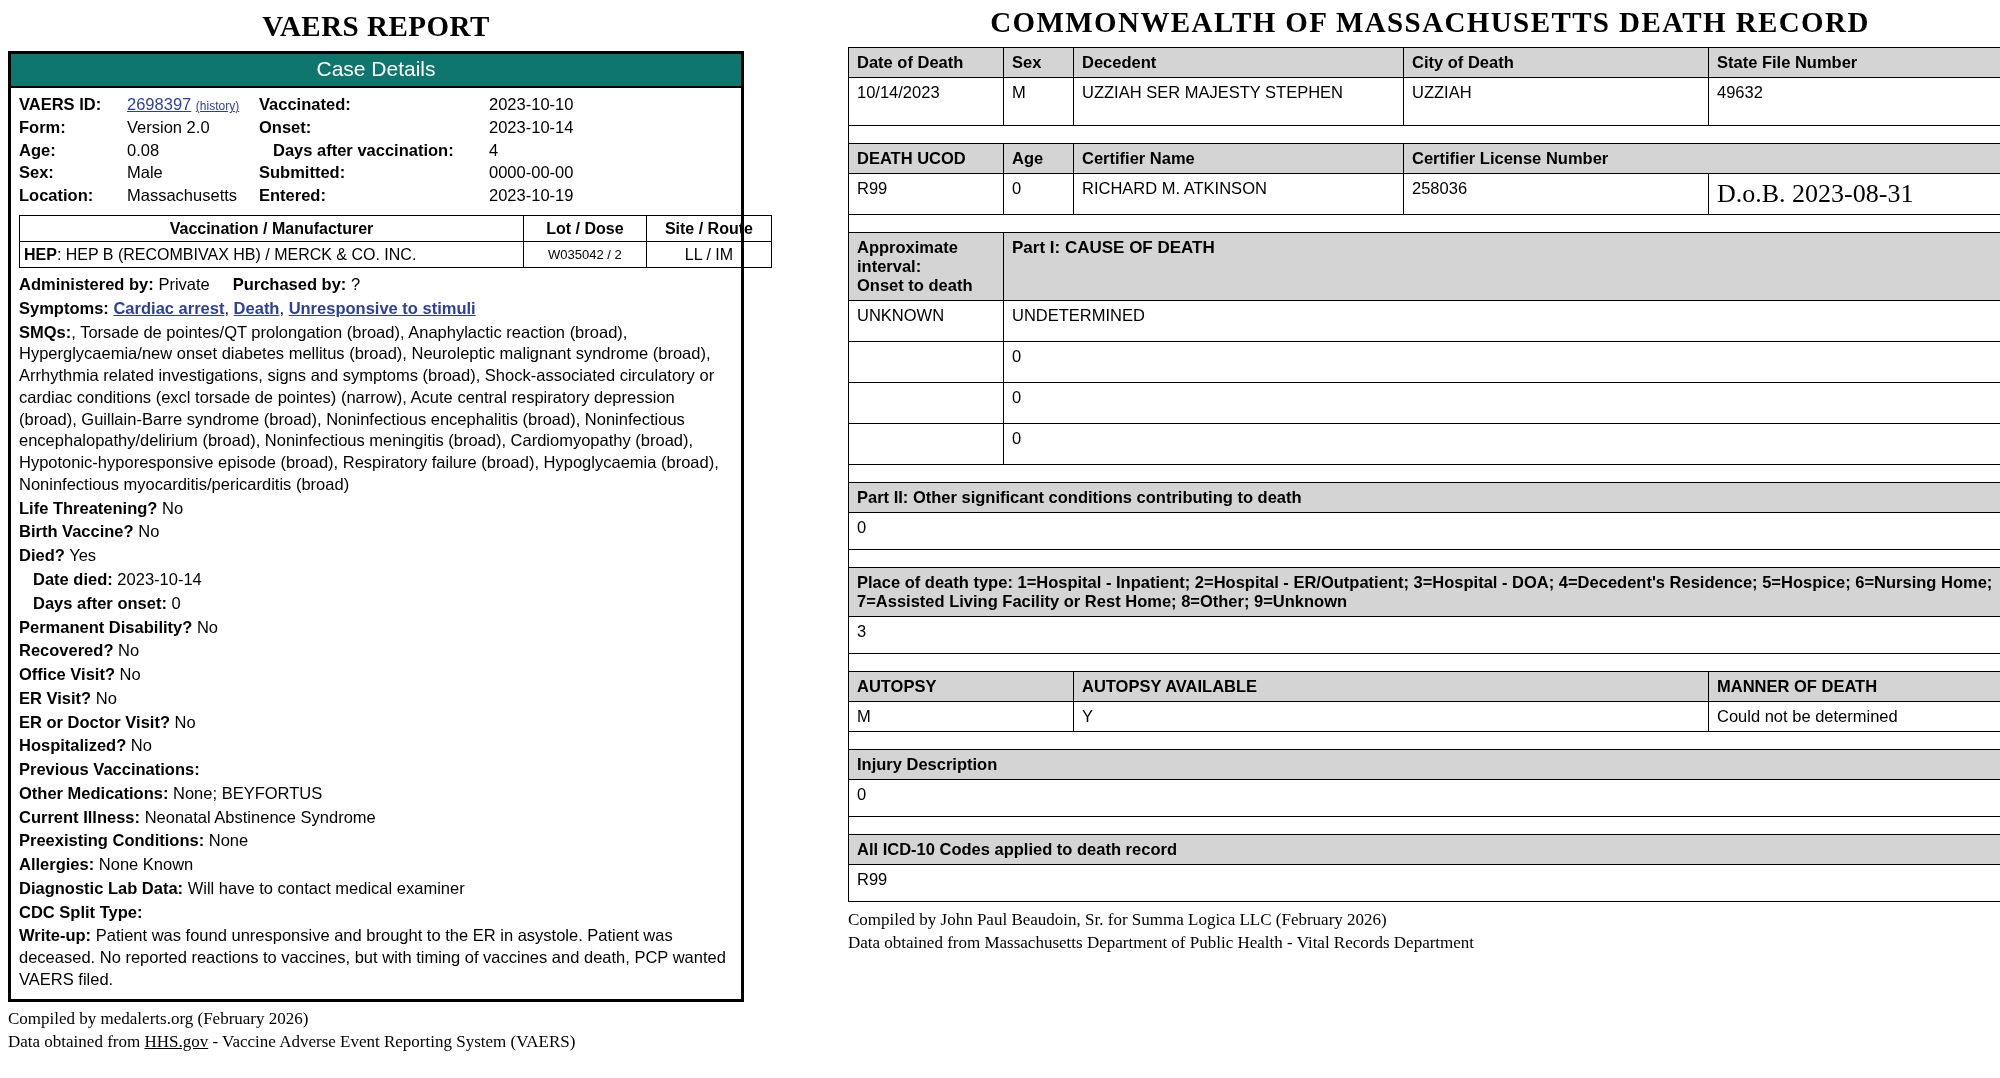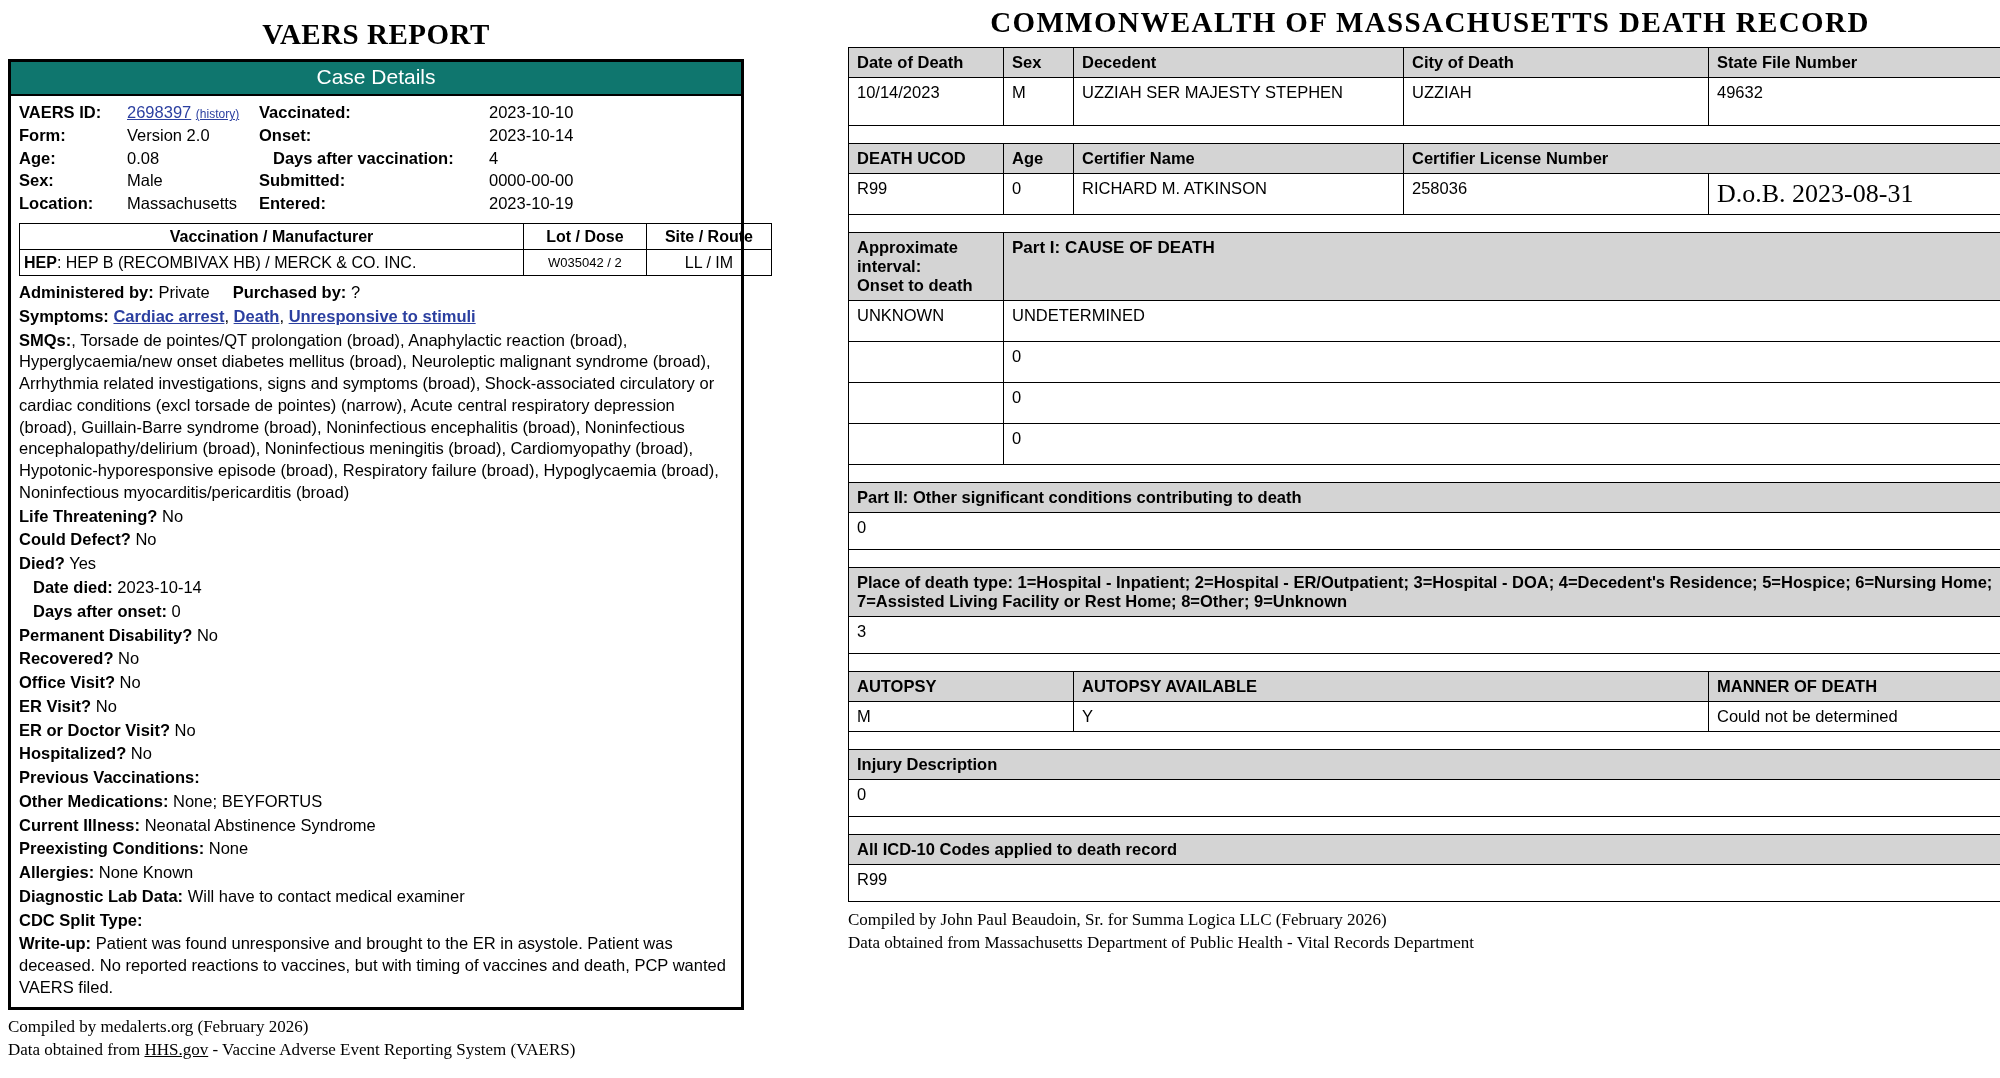--- a/index.html
+++ b/index.html
@@ -16,21 +16,21 @@
   }
   .page {
     position: relative;
     width: 2000px;
     height: 1078px;
   }
   
   .left-panel {
     position: absolute;
     left: 8px;
-    top: 12px;
+    top: 4px;
     width: 736px;
   }
   .left-title {
     text-align: center;
     font-family: "Liberation Serif", serif;
     font-size: 29px;
     font-weight: bold;
     letter-spacing: 0.5px;
     padding-top: 6px;
     padding-bottom: 8px;
@@ -237,21 +237,21 @@
           <span class="b">Symptoms:</span>
           <a href="#">Cardiac arrest</a><span>, </span><a href="#">Death</a><span>, </span><a href="#">Unresponsive to stimuli</a>
         </div>
 
         <div class="row-line">
           <span class="b">SMQs:</span><span>, Torsade de pointes/QT prolongation (broad), Anaphylactic reaction (broad), Hyperglycaemia/new onset diabetes mellitus (broad), Neuroleptic malignant syndrome (broad), Arrhythmia related investigations, signs and symptoms (broad), Shock-associated circulatory or cardiac conditions (excl torsade de pointes) (narrow), Acute central respiratory depression (broad), Guillain-Barre syndrome (broad), Noninfectious encephalitis (broad), Noninfectious encephalopathy/delirium (broad), Noninfectious meningitis (broad), Cardiomyopathy (broad), Hypotonic-hyporesponsive episode (broad), Respiratory failure (broad), Hypoglycaemia (broad), Noninfectious myocarditis/pericarditis (broad)</span>
         </div>
 
         <div>
           <div class="row-line"><span class="b">Life Threatening?</span> <span>No</span></div>
-          <div class="row-line"><span class="b">Could Defect?</span> <span>No</span></div>
+          <div class="row-line"><span class="b">Birth Vaccine?</span> <span>No</span></div>
           <div class="row-line"><span class="b">Died?</span> <span>Yes</span></div>
           <div class="row-line indent"><span class="b">Date died:</span> <span>2023-10-14</span></div>
           <div class="row-line indent"><span class="b">Days after onset:</span> <span>0</span></div>
           <div class="row-line"><span class="b">Permanent Disability?</span> <span>No</span></div>
           <div class="row-line"><span class="b">Recovered?</span> <span>No</span></div>
           <div class="row-line"><span class="b">Office Visit?</span> <span>No</span></div>
           <div class="row-line"><span class="b">ER Visit?</span> <span>No</span></div>
           <div class="row-line"><span class="b">ER or Doctor Visit?</span> <span>No</span></div>
           <div class="row-line"><span class="b">Hospitalized?</span> <span>No</span></div>
           <div class="row-line"><span class="b">Previous Vaccinations:</span> <span></span></div>

